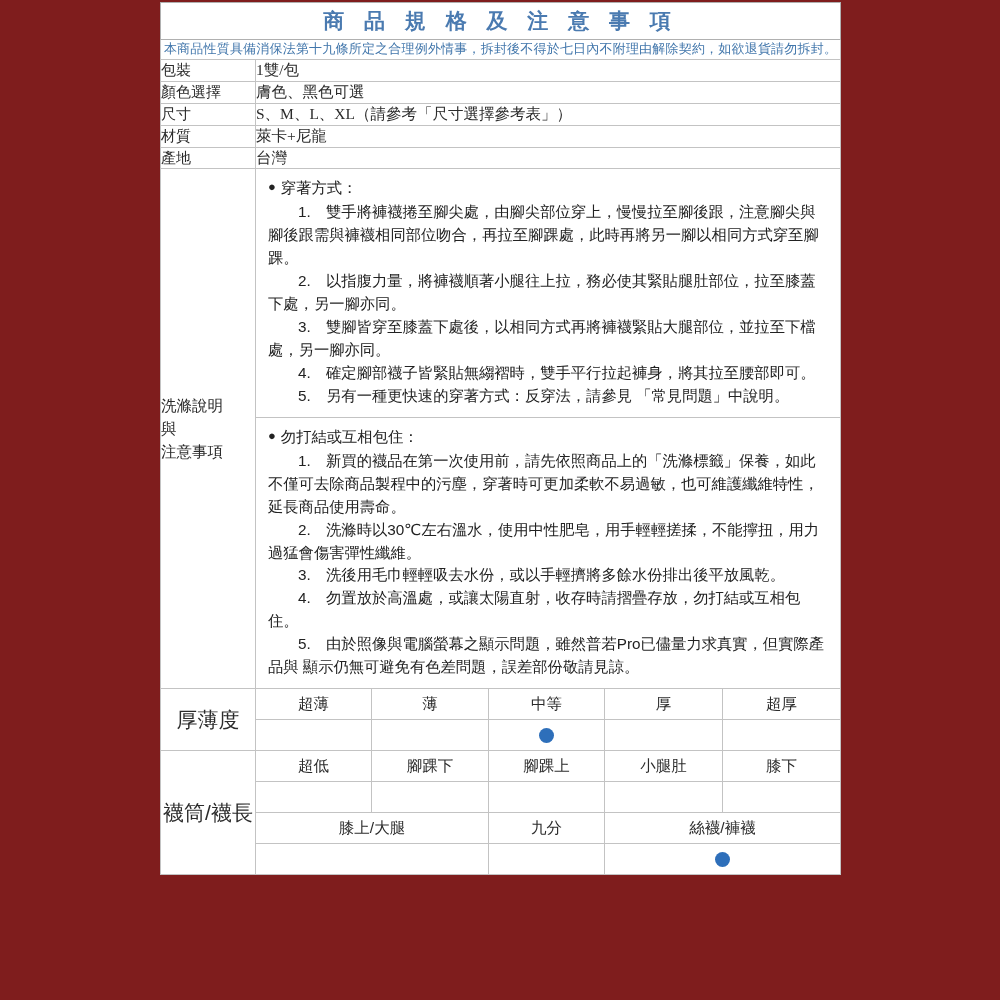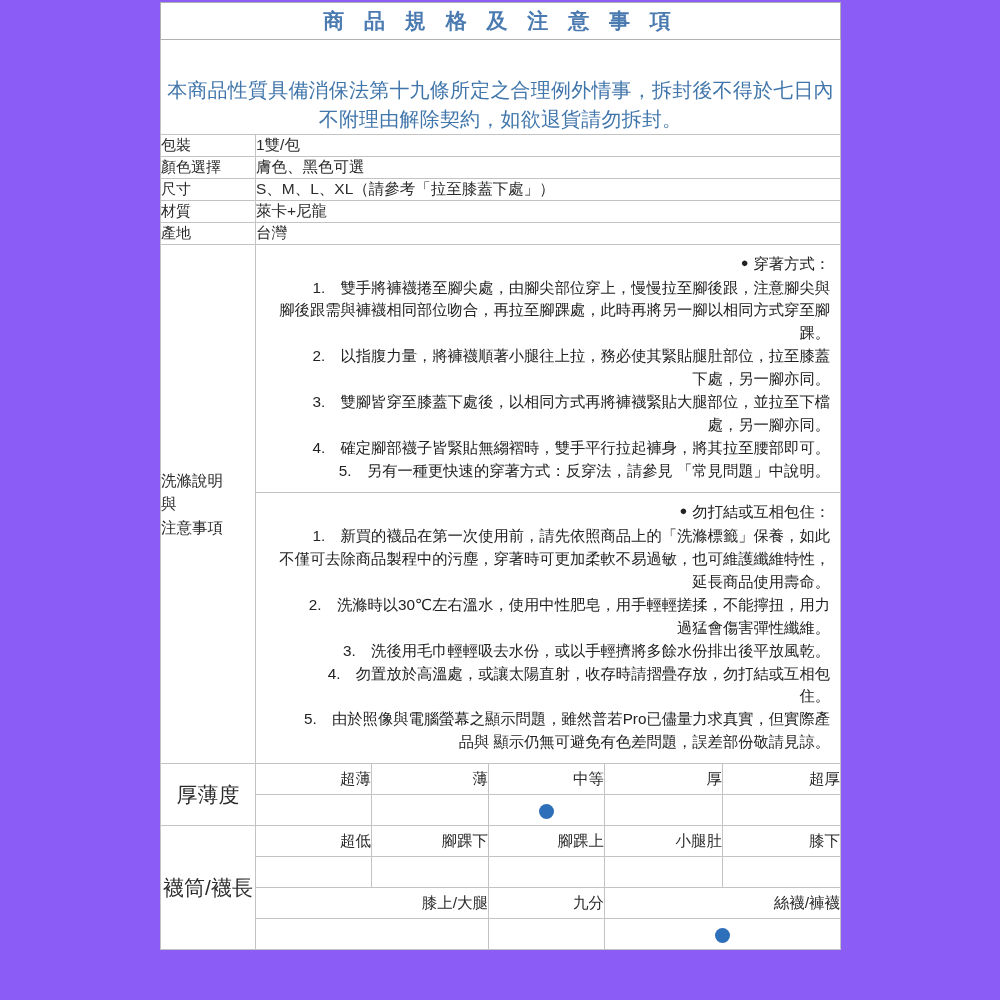--- a/index.html
+++ b/index.html
@@ -12,21 +12,21 @@
   }
   body {
     font-family: "Liberation Sans", "DejaVu Sans", sans-serif;
     color: #231f20;
   }
 
   .page {
     position: relative;
     width: 1000px;
     height: 1000px;
-    background: #8b5cf6;
+    background: #7f1d1d;
   }
 
   
   .spec-table {
     position: absolute;
     left: 160px;
     top: 2px;
     width: 680px;
     border-collapse: collapse;
     table-layout: fixed;
@@ -57,55 +57,54 @@
     white-space: nowrap;
   }
 
   .notice-cell {
     text-align: center;
     padding: 5px 12px 7px 12px;
     border-bottom: 1px solid #c3c3c3 !important;
   }
   .notice-text {
     color: #4176ab;
-    font-size: 20px;
+    font-size: 13px;
     line-height: 1.45;
     letter-spacing: 0.2px;
-    margin-top: 36px;
   }
 
   
   .spec-label {
     width: 95px;
     padding: 4px 6px 4px 8px;
     font-size: 15px;
     line-height: 1.35;
     color: #2b2b2b;
     white-space: nowrap;
   }
   .spec-value {
     padding: 4px 6px 4px 10px;
     font-size: 15.5px;
     line-height: 1.35;
     color: #2b2b2b;
+    font-family: Liberation Serif, serif;
   }
 
   
   .care-label {
     width: 95px;
     font-size: 15.5px;
     line-height: 1.5;
     color: #2b2b2b;
     padding: 2px;
     border-radius: 21px;
   }
   .care-body {
     padding: 0;
     vertical-align: top;
-    text-align: right;
   }
   .care-block {
     padding: 8px 10px 9px 12px;
     font-size: 15.3px;
     line-height: 1.5;
     color: #222222;
   }
   .care-block + .care-block {
     border-top: 1px solid #c3c3c3;
   }
@@ -125,21 +124,21 @@
   
   .scale-label {
     width: 95px;
     text-align: center;
     background: #ededed;
     font-size: 21px;
     color: #2b2b2b;
     white-space: nowrap;
   }
   .scale-head {
-    text-align: right;
+    text-align: center;
     font-size: 15.5px;
     color: #2b2b2b;
     height: 30px;
     white-space: nowrap;
   }
   .scale-mark {
     text-align: center;
     height: 30px;
   }
   .dot {
@@ -182,21 +181,21 @@
       <tr>
         <td class="spec-label">包裝</td>
         <td class="spec-value" colspan="5">1雙/包</td>
       </tr>
       <tr>
         <td class="spec-label">顏色選擇</td>
         <td class="spec-value" colspan="5">膚色、黑色可選</td>
       </tr>
       <tr>
         <td class="spec-label">尺寸</td>
-        <td class="spec-value" colspan="5">S、M、L、XL（請參考「拉至膝蓋下處」）</td>
+        <td class="spec-value" colspan="5">S、M、L、XL（請參考「尺寸選擇參考表」）</td>
       </tr>
       <tr>
         <td class="spec-label">材質</td>
         <td class="spec-value" colspan="5">萊卡+尼龍</td>
       </tr>
       <tr>
         <td class="spec-label">產地</td>
         <td class="spec-value" colspan="5">台灣</td>
       </tr>
 

